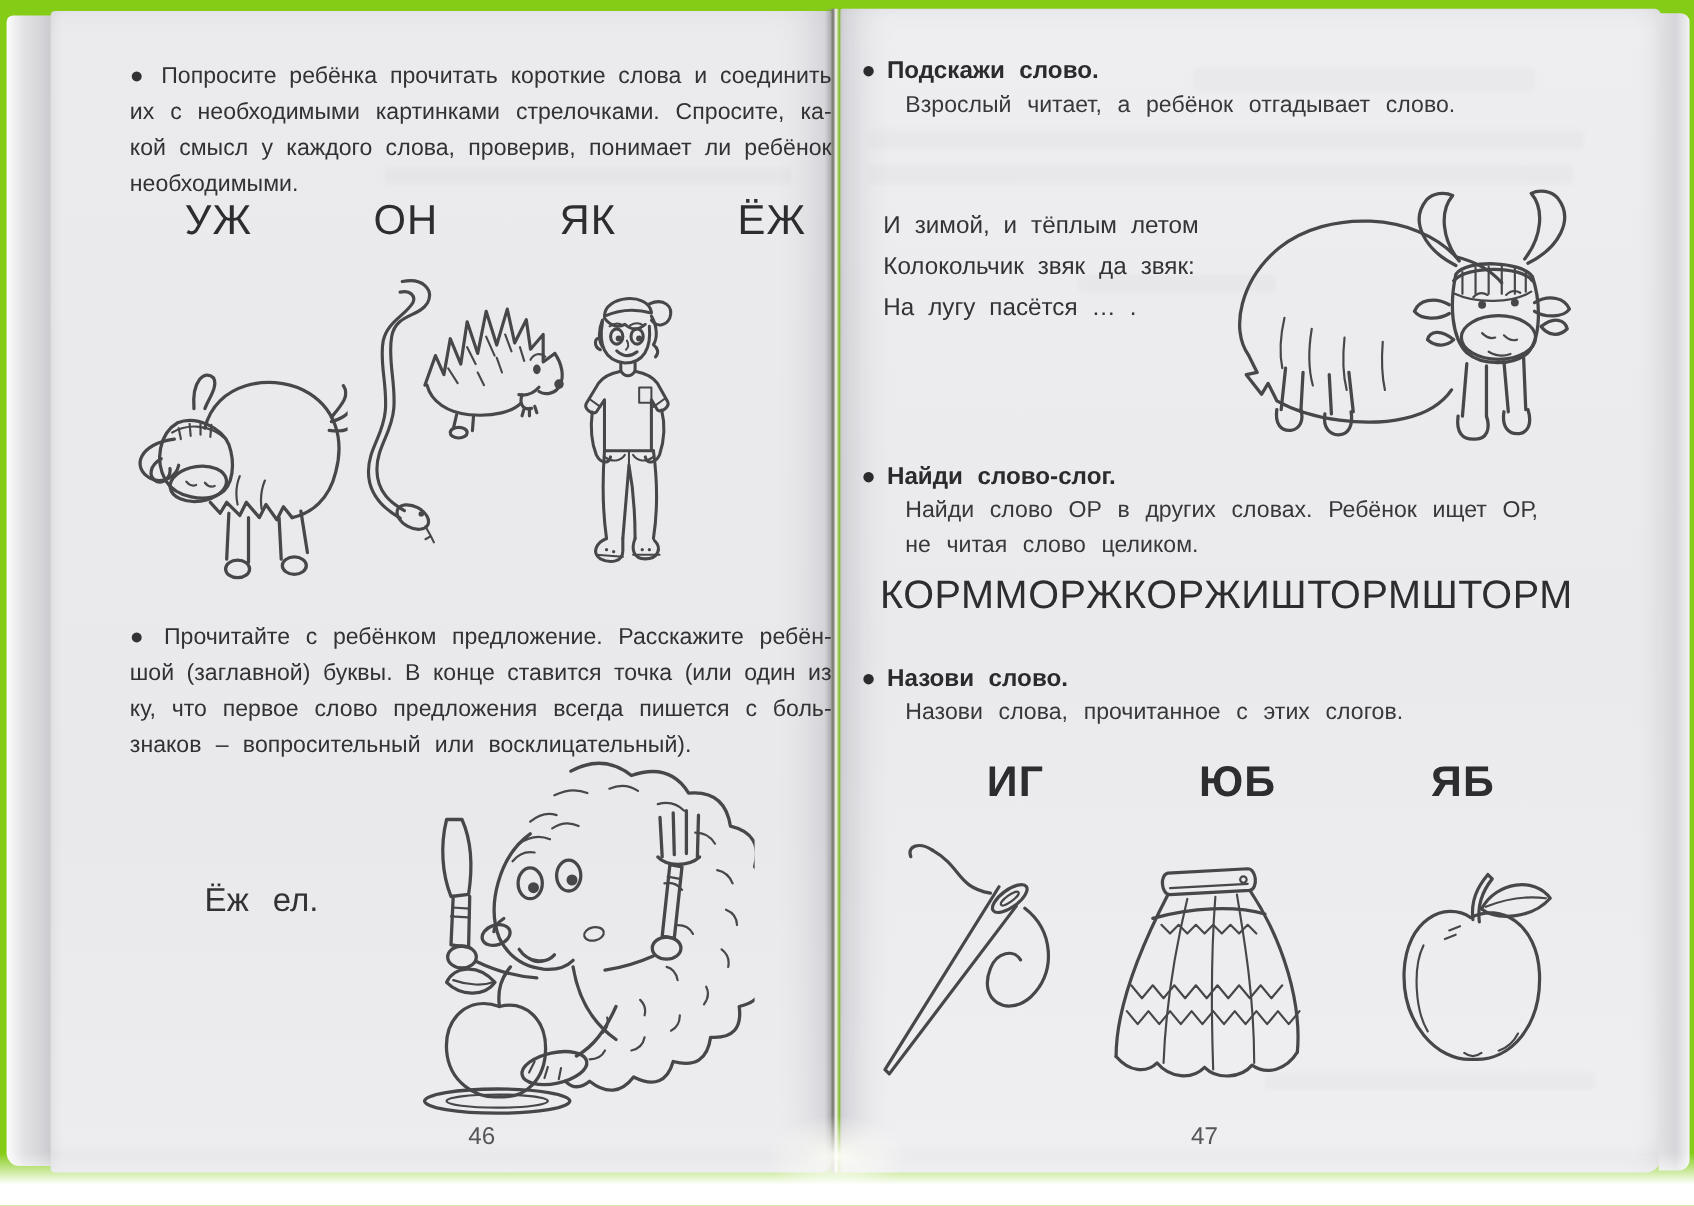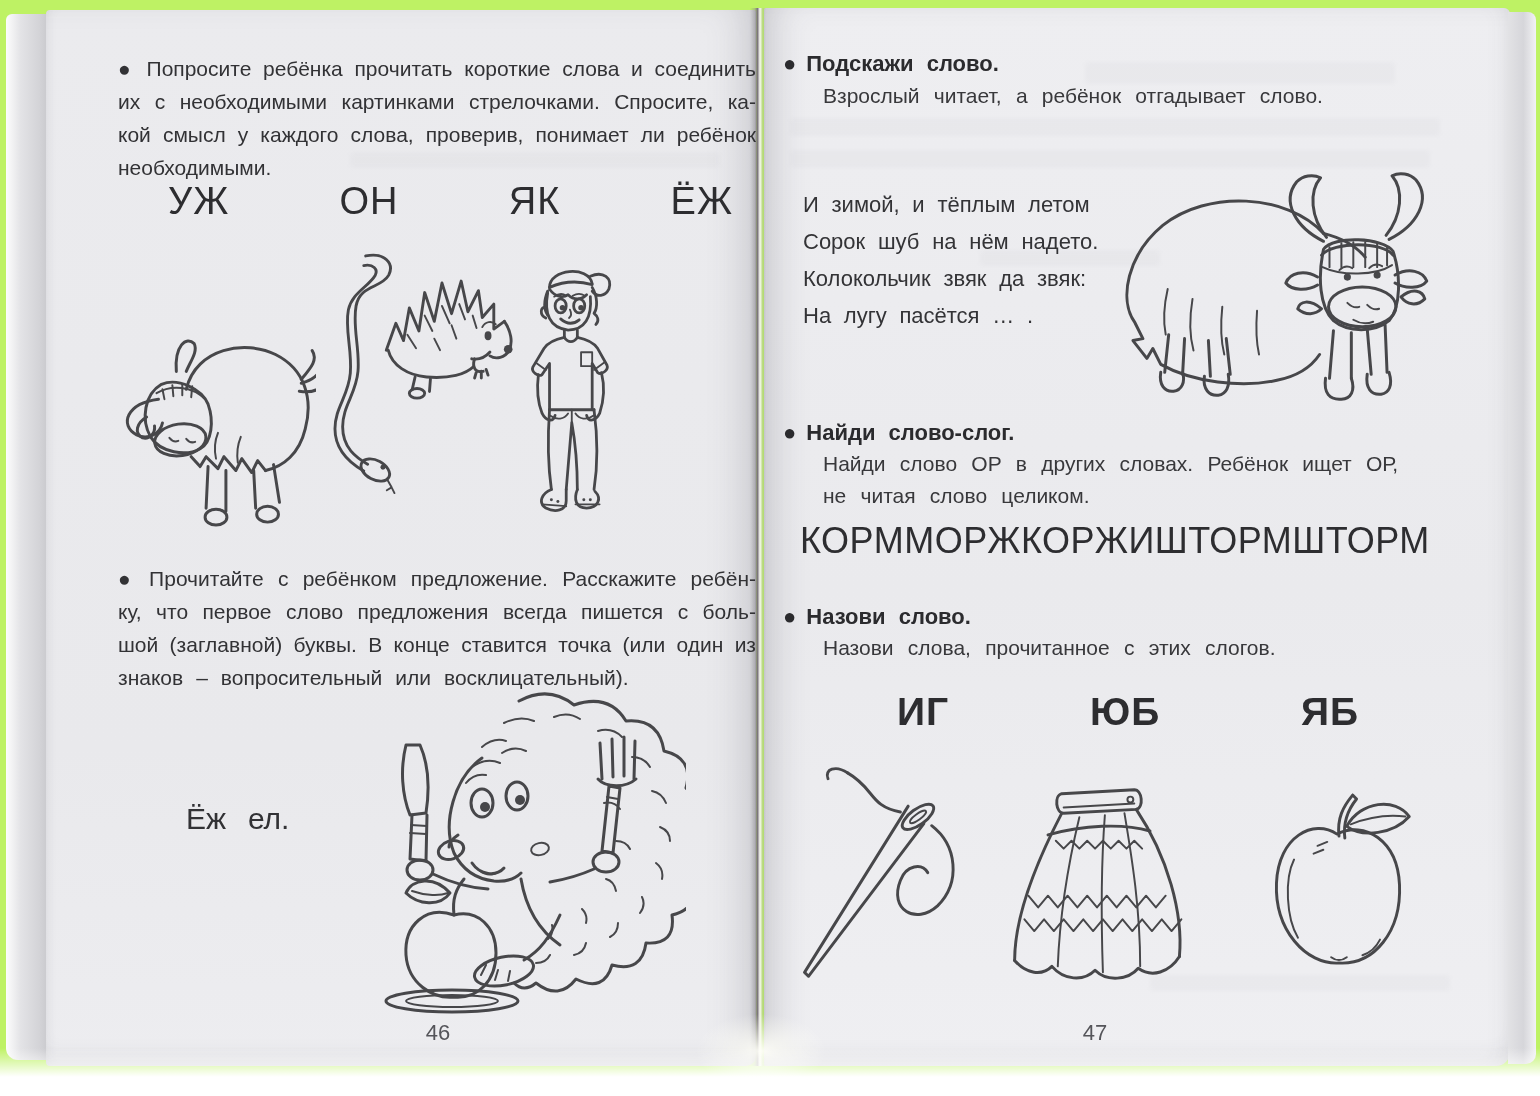--- a/index.html
+++ b/index.html
@@ -1,16 +1,16 @@
 <!DOCTYPE html>
 <html><head>
 <meta charset="utf-8">
 <style>
   html,body{margin:0;padding:0;background:#ffffff;font-family:"Liberation Sans",sans-serif;}
-  #canvas{position:relative;width:1540px;height:1096px;overflow:hidden;background:#bef264;}
+  #canvas{position:relative;width:1540px;height:1096px;overflow:hidden;background:#84cc16;}
   .abs{position:absolute;}
 
   
   .page-stack-left{left:6px;top:14px;width:42px;height:1046px;
     background:linear-gradient(90deg,#fdfdfd,#e3e3e6 35%,#d3d3d7 80%,#c9c9cd);
     border-radius:6px 0 0 12px;}
   .page-left{left:46px;top:10px;width:710px;height:1056px;
     background:linear-gradient(180deg,#ebebee 0%,#e9e9ec 70%,#ededf0 100%);
     border-radius:4px 2px 10px 4px;
     box-shadow:inset -30px 0 38px -20px rgba(70,70,82,.22), inset 0 -20px 26px -18px rgba(70,70,82,.18), inset 8px 0 14px -10px rgba(70,70,82,.12);}
@@ -164,22 +164,22 @@
       <path class="thin" d="M26,264 L52,266 M62,264 L88,264"></path>
       <circle class="fill" cx="36" cy="259" r="1.6"></circle>
         <circle class="fill" cx="43" cy="261" r="1.6"></circle>
       <circle class="fill" cx="71" cy="259" r="1.6"></circle>
         <circle class="fill" cx="78" cy="259" r="1.6"></circle>
     </svg>
   </div>
 
   <div class="abs body-text" style="left:118px;top:562px;width:638px">
     <div class="jline"><span class="bullet-dot">●</span><span>Прочитайте  с  ребёнком  предложение.  Расскажите  ребён-</span></div>
+    <div class="jline">шой  (заглавной)  буквы.  В  конце  ставится  точка  (или  один  из</div>
     <div class="jline">ку,  что  первое  слово  предложения  всегда  пишется  с  боль-</div>
-    <div class="jline">шой  (заглавной)  буквы.  В  конце  ставится  точка  (или  один  из</div>
     <div class="jlast">знаков  –  вопросительный  или  восклицательный).</div>
   </div>
 
   <div class="abs sentence" style="left:140px;top:802px">Ёж  ел.</div>
 
   <div class="abs art" style="left:352px;top:683px;width:334px;height:340px">
     <svg viewBox="0 0 330 340">
       <path d="M165,18 Q195,2 220,22 Q255,10 272,38 Q305,35 310,68 Q340,75 332,105 Q355,125 338,150 Q358,175 335,195 Q348,225 318,232 Q322,262 292,260 Q288,290 258,282 Q250,310 222,296 Q205,318 182,300 Q170,310 160,300"></path>
       <path class="thin" d="M150,40 q16,-8 30,-2 M200,34 q14,-6 26,2 M244,48 q14,-4 24,6 M278,74 q12,0 18,10 M298,108 q10,2 14,12 M306,144 q10,4 10,14 M302,180 q8,6 6,16 M288,214 q4,8 -2,16 M264,240 q0,10 -8,14 M232,260 q-2,10 -12,12 M196,272 q-4,8 -14,8 M128,64 q12,-10 24,-6 M112,100 q8,-10 20,-8 M250,120 q10,-2 16,6 M262,158 q10,0 14,8 M252,196 q8,2 10,12 M228,226 q6,6 4,14 M198,242 q2,8 -4,14"></path>
       <path d="M128,75 C100,95 88,140 100,170 C108,186 122,196 140,198 C152,199 161,196 167,190"></path>
@@ -217,21 +217,20 @@
     </svg>
   </div>
 
   <div class="abs pageno" style="left:398px;top:1020px">46</div>
 
   <div class="abs h-title" style="left:783px;top:51px"><span class="bullet-dot">●</span><span>Подскажи  слово.</span></div>
   <div class="abs sub" style="left:783px;top:84px">Взрослый читает, а ребёнок отгадывает слово.</div>
 
   <div class="abs poem" style="left:803px;top:186px">
     <div>И зимой, и тёплым летом</div>
-    <div>Сорок шуб на нём надето.</div>
     <div>Колокольчик звяк да звяк:</div>
     <div>На лугу пасётся … .</div>
   </div>
 
   <div class="abs art" style="left:1072px;top:150px;width:380px;height:268px">
     <svg viewBox="0 0 380 270">
       <path d="M252,84 C215,44 135,40 90,76 C55,105 45,150 62,174 L70,190 L60,192 L74,210 L80,200 L88,216 C120,234 170,240 205,232 C225,228 240,218 248,206"></path>
       <path d="M252,84 C268,88 284,96 294,108"></path>
       <path class="thin" d="M120,150 q-5,30 1,52 M150,158 q-3,28 2,48 M185,162 q-2,26 2,44 M95,140 q-6,26 -2,46"></path>
       <path d="M252,92 C224,78 209,52 225,32 C231,26 241,24 249,28 C237,42 239,68 255,88"></path>

